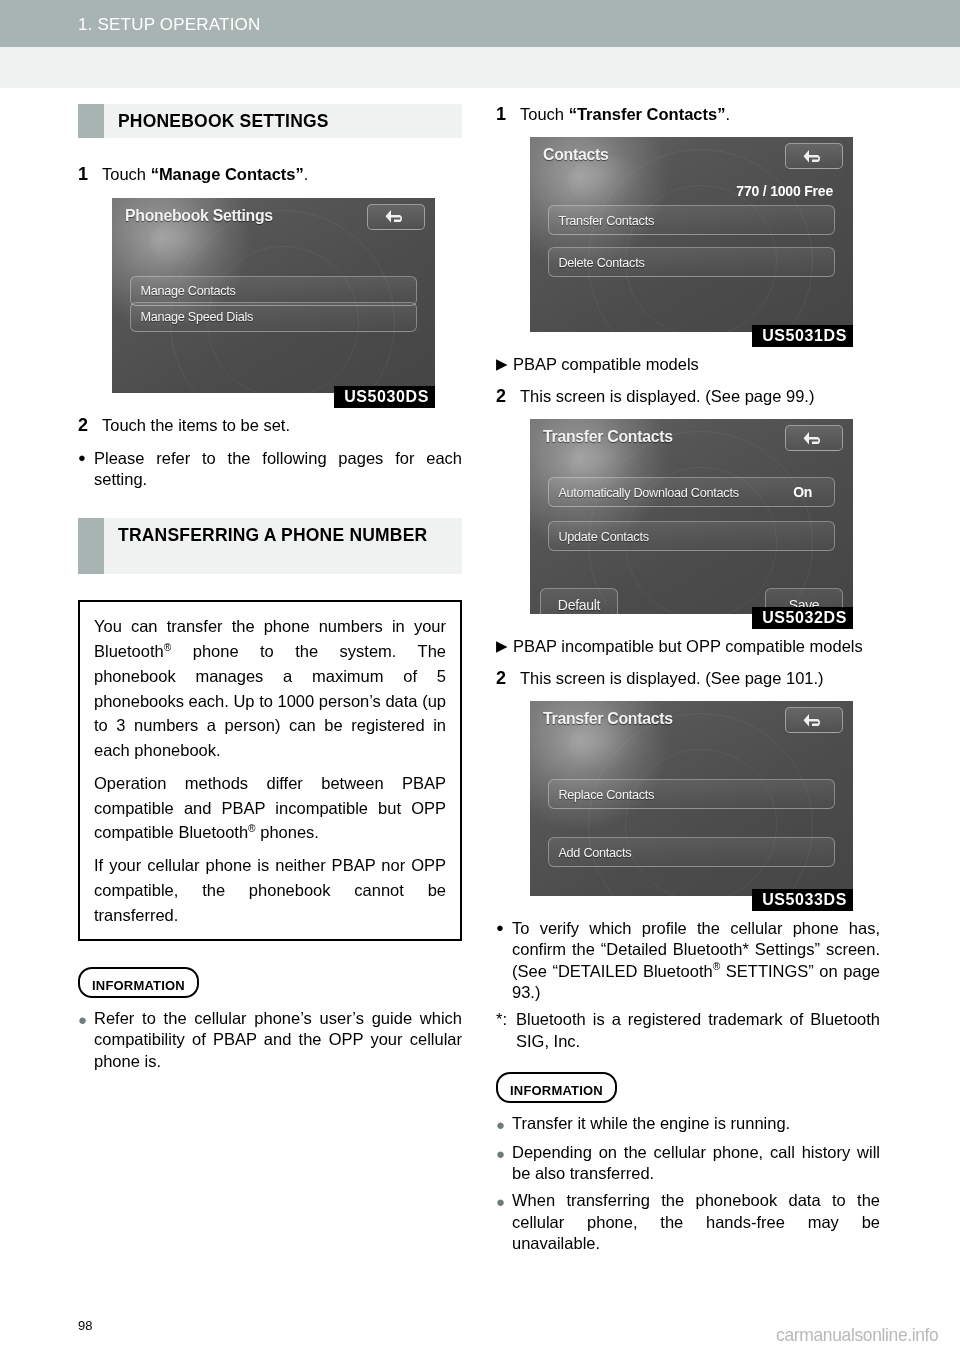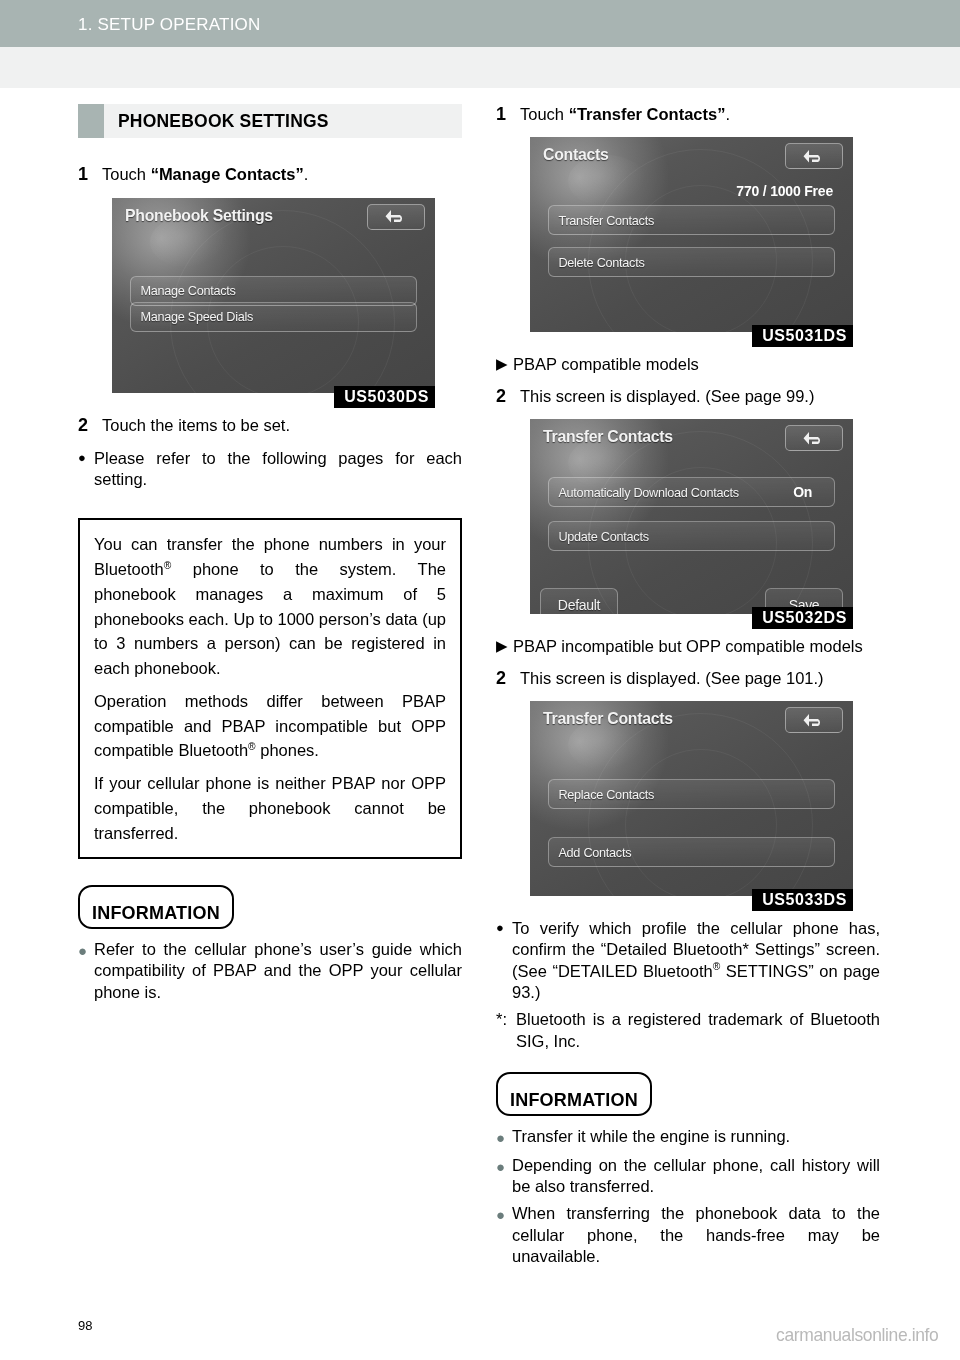--- a/index.html
+++ b/index.html
@@ -140,22 +140,22 @@
     color: #000;
   }
   .text-box p:last-child { margin-bottom: 0; }
   sup.reg { font-size: 0.62em; vertical-align: super; }
 
   
   .info-pill {
     display: inline-block;
     border: 2px solid #000;
     border-radius: 14px;
-    padding: 16px 12px 3px 12px;
-    font-size: 18px;
+    padding: 9px 12px 3px 12px;
+    font-size: 13px;
     font-weight: bold;
     letter-spacing: 0.2px;
     margin-bottom: 10px;
   }
   .info-block { margin-top: 20px; }
 
   
   .footnote {
     display: flex;
     font-size: 16.5px;
@@ -363,20 +363,24 @@
     <div class="step" style="margin-top:14px">
       <div class="num">2</div>
       <div class="txt">Touch the items to be set.</div>
     </div>
 
     <div class="bullet" style="margin-bottom:28px">
       <div class="dot">●</div>
       <div class="btxt">Please refer to the following pages for each setting.</div>
     </div>
 
+    <div class="section-head two-line">
+      <div class="swatch"></div>
+      <div class="sh-text">TRANSFERRING A PHONE NUMBER</div>
+    </div>
 
     <div class="text-box">
       <p><span>You can transfer the phone numbers in your Bluetooth</span><sup class="reg">®</sup><span> phone to the system. The phonebook manages a maximum of 5 phonebooks each. Up to 1000 person’s data (up to 3 numbers a person) can be registered in each phonebook.</span></p>
       <p><span>Operation methods differ between PBAP compatible and PBAP incompatible but OPP compatible Bluetooth</span><sup class="reg">®</sup><span> phones.</span></p>
       <p>If your cellular phone is neither PBAP nor OPP compatible, the phonebook cannot be transferred.</p>
     </div>
 
     <div class="info-block">
       <div class="info-pill">INFORMATION</div>
       <div class="bullet">

